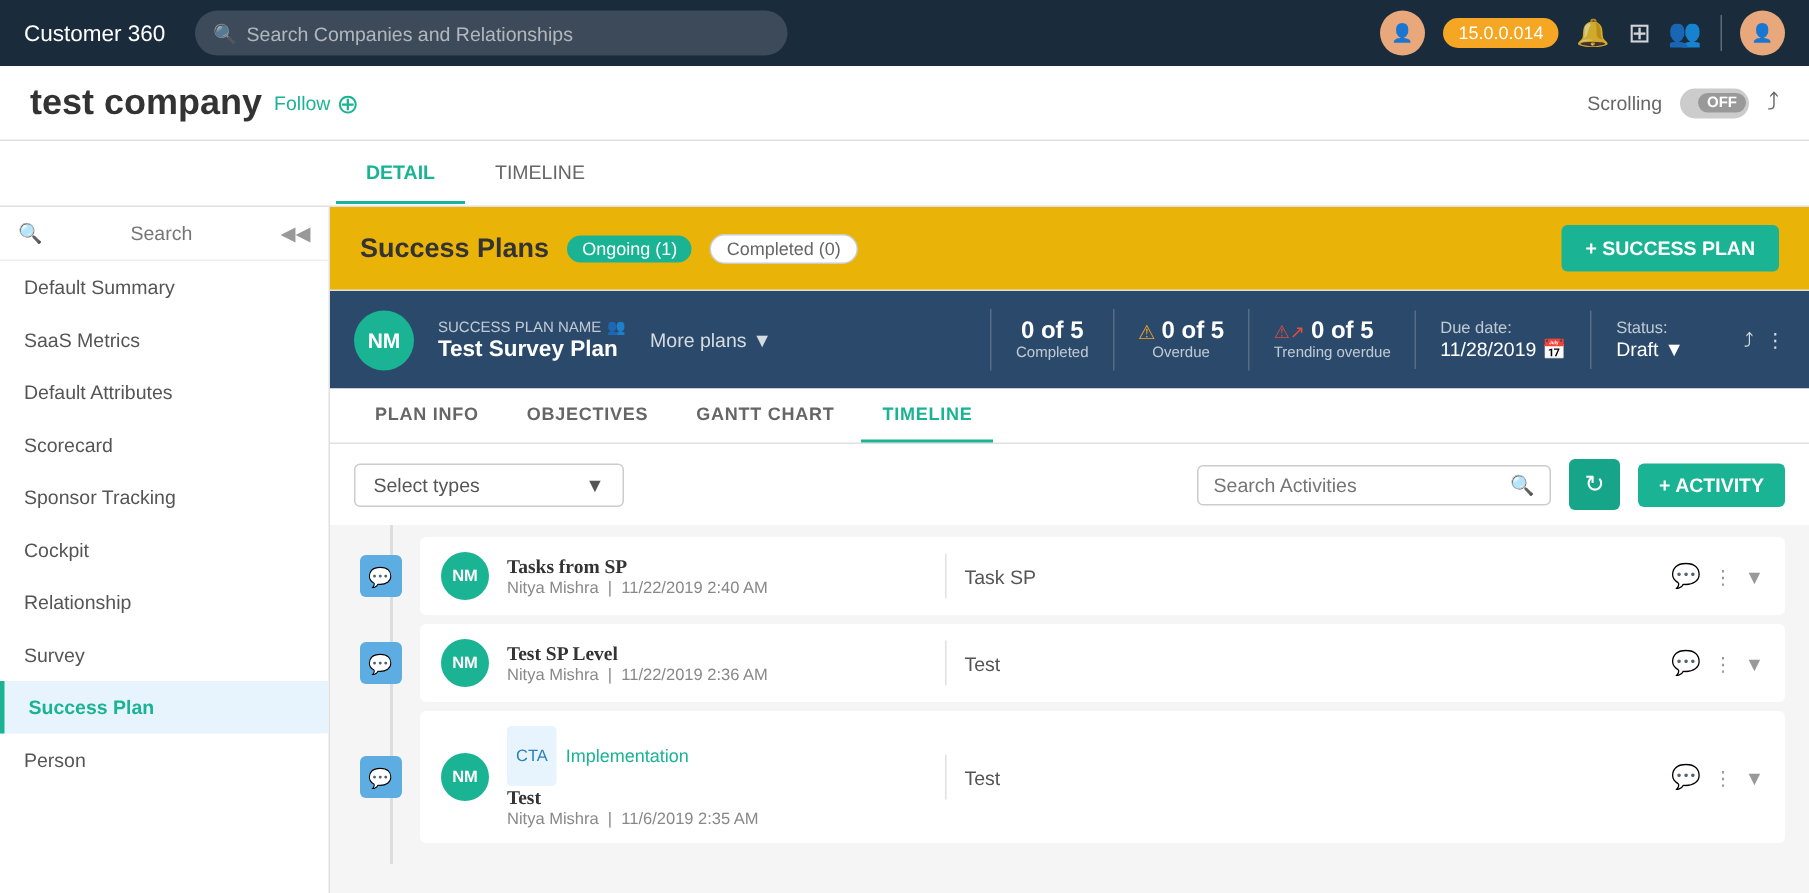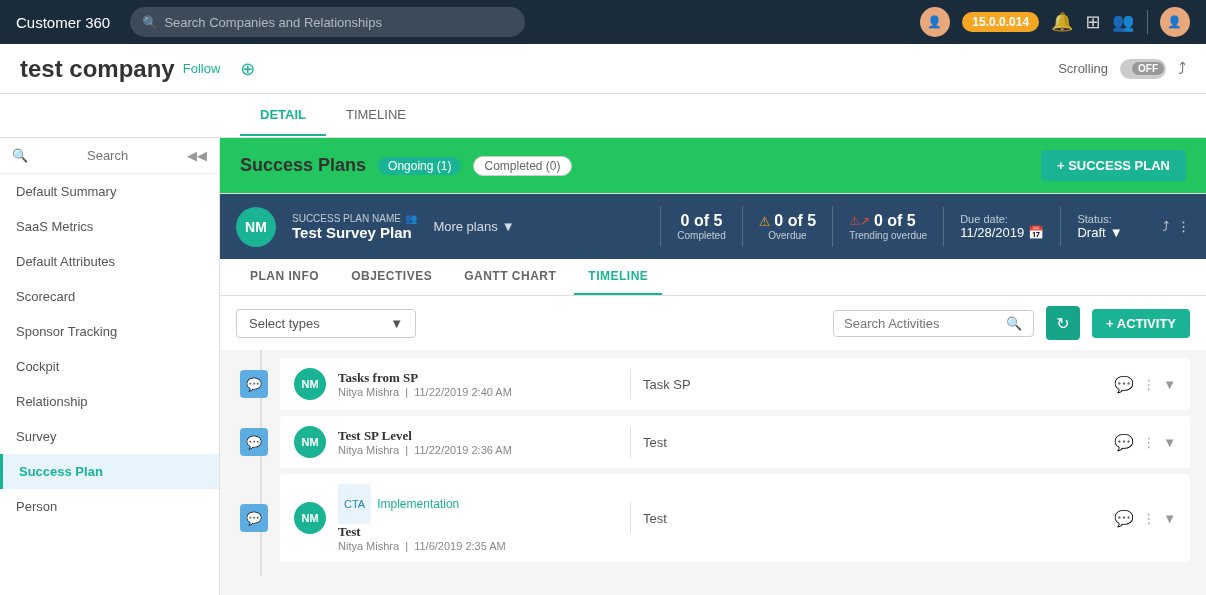--- a/index.html
+++ b/index.html
@@ -35,21 +35,21 @@
       width: 100%;
     }
     .top-nav-search input::placeholder { color: rgba(255,255,255,0.6); }
     .nav-spacer { flex: 1; }
     .version-badge {
       background: #f5a623;
       color: white;
       border-radius: 12px;
       padding: 3px 10px;
       font-size: 12px;
-      font-weight: 700;
+      font-weight: 400;
     }
     .nav-icon { color: rgba(255,255,255,0.8); font-size: 18px; cursor: pointer; }
     .nav-avatar {
       width: 30px; height: 30px;
       border-radius: 50%;
       background: #e8a87c;
       display: flex; align-items: center; justify-content: center;
       color: white; font-size: 12px; font-weight: 600;
     }
     .nav-divider { width: 1px; height: 24px; background: rgba(255,255,255,0.3); }
@@ -59,21 +59,21 @@
       background: white;
       height: 50px;
       display: flex;
       align-items: center;
       padding: 0 20px;
       border-bottom: 1px solid #e0e0e0;
       gap: 8px;
     }
     .company-name { font-size: 24px; font-weight: 600; color: #333; }
     .follow-btn {
-      display: flex; align-items: center; gap: 20px;
+      display: flex; align-items: center; gap: 4px;
       color: #1ab394; font-size: 13px; cursor: pointer;
     }
     .follow-plus { font-size: 18px; color: #1ab394; }
     .company-bar-right { margin-left: auto; display: flex; align-items: center; gap: 12px; }
     .scrolling-label { font-size: 13px; color: #666; }
     .toggle-switch {
       display: flex; align-items: center;
       background: #ccc; border-radius: 10px;
       padding: 2px; width: 46px; height: 20px; cursor: pointer;
     }
@@ -116,35 +116,35 @@
 
     
     .content-area { flex: 1; display: flex; flex-direction: column; overflow: hidden; }
 
     
     .content-tabs {
       background: white;
       display: flex;
       align-items: center;
       border-bottom: 1px solid #e0e0e0;
-      padding: 0 20px;
+      padding: 0 4px;
       height: 44px;
     }
     .tab {
       padding: 12px 20px;
       cursor: pointer;
       font-size: 13px;
       color: #666;
       border-bottom: 2px solid transparent;
     }
     .tab.active { color: #1ab394; border-bottom: 2px solid #1ab394; font-weight: 600; }
 
     
     .sp-header {
-      background: #22c55e;
+      background: #eab308;
       padding: 12px 20px;
       display: flex;
       align-items: center;
       gap: 12px;
       border-bottom: 1px solid #e0e0e0;
     }
     .sp-title { font-size: 18px; font-weight: 600; color: #333; }
     .sp-badge-ongoing {
       background: #1ab394; color: white;
       border-radius: 12px; padding: 2px 10px; font-size: 12px; cursor: pointer;
@@ -233,21 +233,21 @@
       border: 1px solid #ccc; border-radius: 4px;
       padding: 6px 12px; font-size: 13px; color: #555;
       display: flex; align-items: center; gap: 8px;
       cursor: pointer; background: white; width: 180px;
     }
     .search-activities {
       margin-left: auto;
       display: flex; align-items: center;
       border: 1px solid #ccc; border-radius: 4px;
       padding: 5px 10px; gap: 6px;
-      background: white; width: 201px;
+      background: white; width: 236px;
     }
     .search-activities input { border: none; outline: none; font-size: 13px; color: #555; width: 100%; }
     .refresh-btn {
       background: #17a589; color: white;
       border: none; border-radius: 4px;
       width: 34px; height: 34px; cursor: pointer;
       display: flex; align-items: center; justify-content: center;
       font-size: 16px;
     }
     .add-activity-btn {

